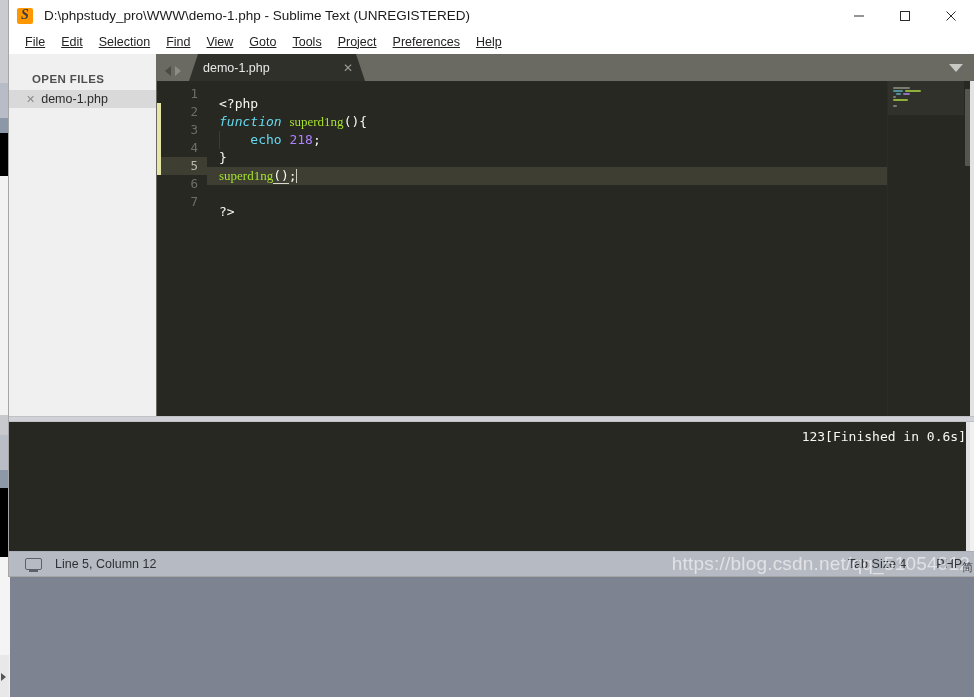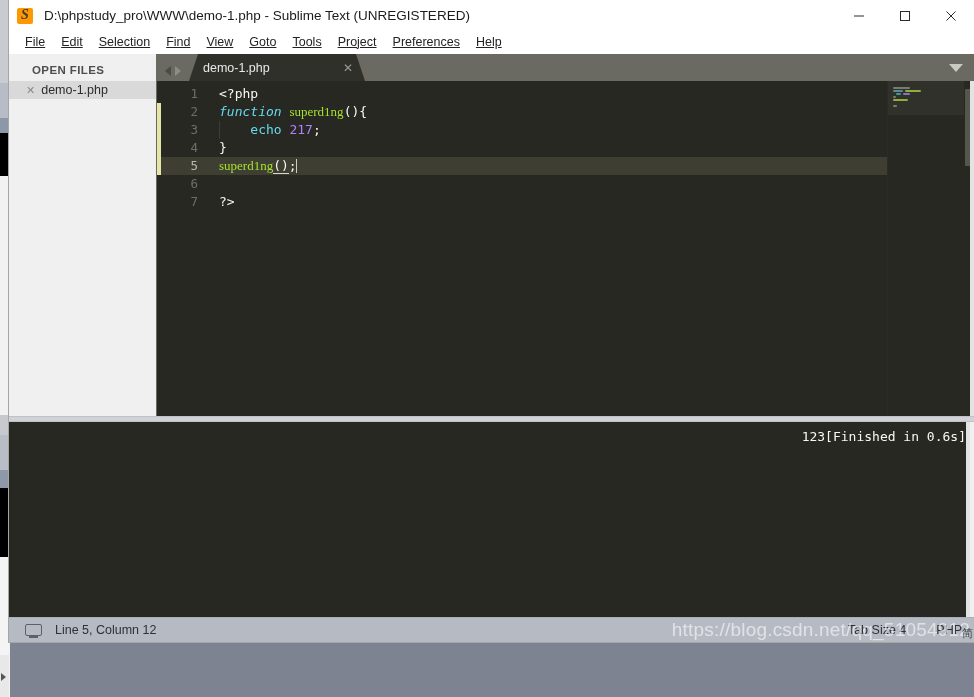--- a/index.html
+++ b/index.html
@@ -36,21 +36,21 @@
   .behind-arrow {
     position: absolute; left: 1px; bottom: 16px;
     width: 0; height: 0;
     border-left: 5px solid #555;
     border-top: 4px solid transparent;
     border-bottom: 4px solid transparent;
   }
 
   
   #window {
-    position: absolute; left: 8px; top: 0; width: 966px; height: 643px;
+    position: absolute; left: 8px; top: 0; width: 966px; height: 577px;
     background: #86efac;
     border: 1px solid #a6a6a6;
     border-top: none; border-right: none;
     box-sizing: border-box;
     display: flex; flex-direction: column;
   }
 
   
   #titlebar {
     height: 31px; min-height: 31px;
@@ -108,21 +108,21 @@
 
   
   #sidebar {
     width: 148px; min-width: 148px;
     background: #f0f0f0;
     border-right: 1px solid #6a6a63;
     box-sizing: border-box;
     padding-top: 0px;
     position: relative;
   }
-  #sidebar-inner { padding-top: 8px; }
+  #sidebar-inner { padding-top: 17px; }
   #sidebar-header {
     font-size: 11.5px; font-weight: bold;
     color: #4e4e4e;
     letter-spacing: .4px;
     padding: 2px 0 5px 23px;
   }
   .sidebar-file {
     display: flex; align-items: center;
     height: 18px;
     background: #d9d9d9;
@@ -216,21 +216,21 @@
     height: 18px; line-height: 18px;
     text-align: right; padding-right: 9px;
     font-family: "DejaVu Sans Mono", monospace;
     font-size: 12.5px; color: #6e6f64;
   }
   .gutter-line.active {
     background: #3e3f32; color: #b9baae;
   }
   #code-body {
     flex: 1; position: relative;
-    padding-top: 4px; min-width: 0;
+    padding-top: 14px; min-width: 0;
   }
   .code-line {
     height: 18px; line-height: 18px;
     font-family: "DejaVu Sans Mono", monospace;
     font-size: 13px; white-space: pre;
     padding-left: 12px; color: #f8f8f2;
     position: relative;
   }
   .code-line.active { background: #3e3f32; }
   .t-tag   { color: #f8f8f2; }
@@ -450,21 +450,21 @@
           <div class="gutter-line">3</div>
           <div class="gutter-line">4</div>
           <div class="gutter-line active">5</div>
           <div class="gutter-line">6</div>
           <div class="gutter-line">7</div>
         </div>
 
         <div id="code-body">
             <div class="code-line"><span class="t-tag">&lt;?php</span></div>
             <div class="code-line"><span class="t-kw">function</span><span class="t-punct"> </span><span class="t-fn">superd1ng</span><span class="t-punct">(){</span></div>
-            <div class="code-line"><span class="indent-guide"></span><span class="t-punct">    </span><span class="t-kw2">echo</span><span class="t-punct"> </span><span class="t-num">217</span><span class="t-punct">;</span></div>
+            <div class="code-line"><span class="indent-guide"></span><span class="t-punct">    </span><span class="t-kw2">echo</span><span class="t-punct"> </span><span class="t-num">218</span><span class="t-punct">;</span></div>
             <div class="code-line"><span class="t-punct">}</span></div>
             <div class="code-line active"><span class="t-fn">superd1ng</span><span class="t-match">()</span><span class="t-punct">;</span><span class="caret"></span></div>
             <div class="code-line"></div>
             <div class="code-line"><span class="t-tag">?&gt;</span></div>
           </div>
 
         <div id="minimap">
           <div id="minimap-viewport"></div>
           <div id="mm-scroll"></div>
           <div id="mm-mark"></div>

